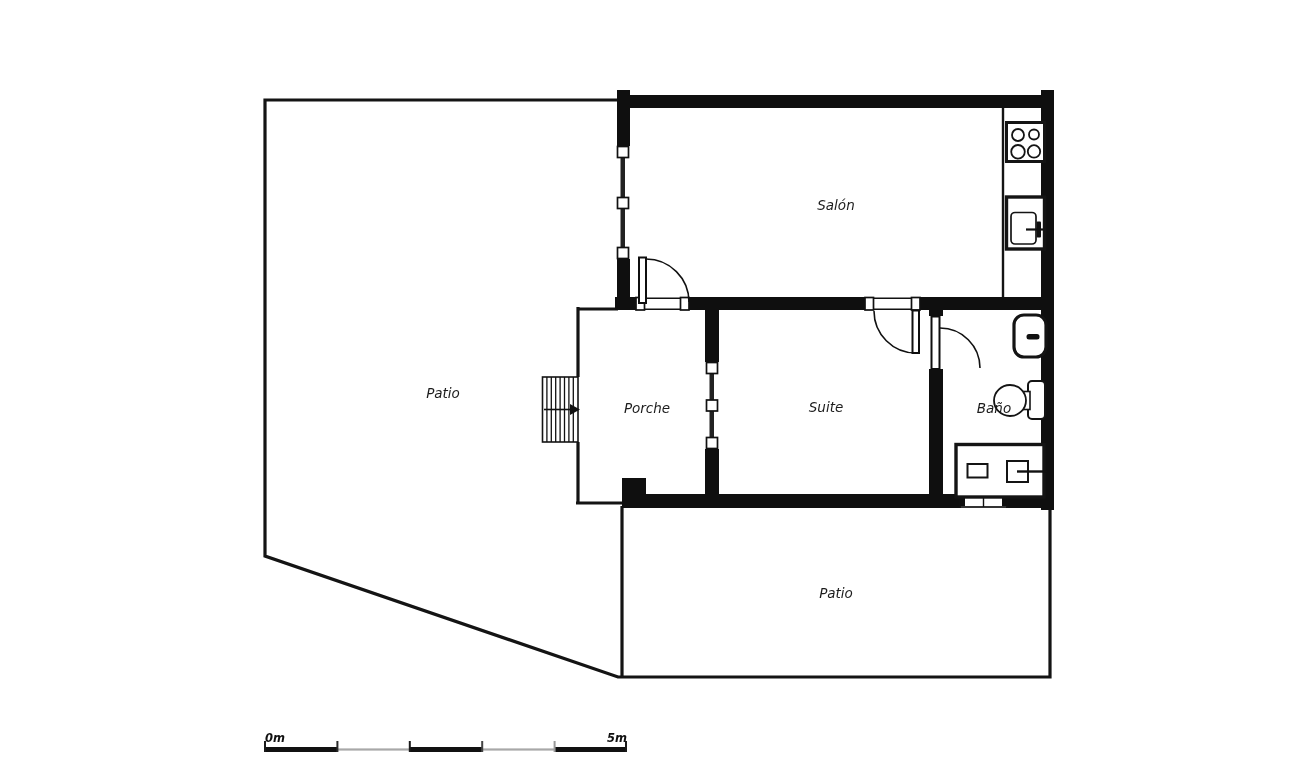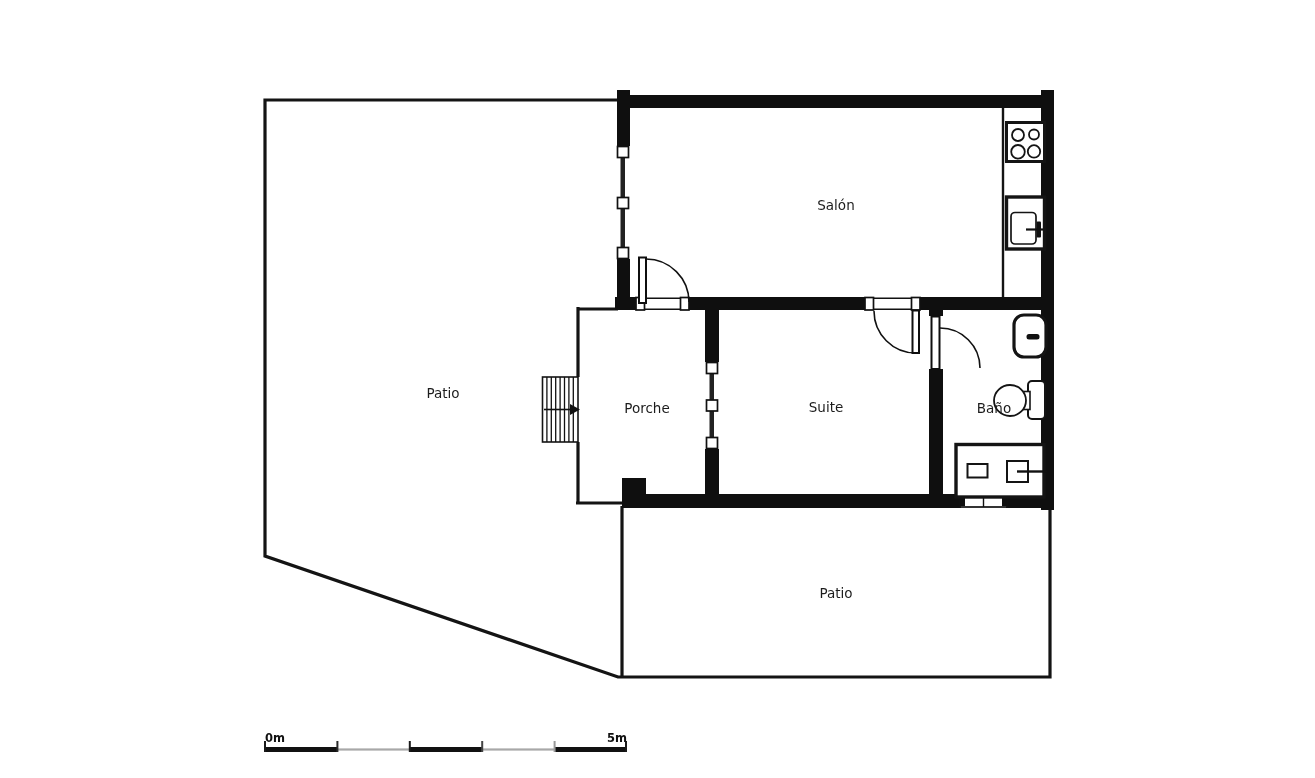--- a/index.html
+++ b/index.html
@@ -1,17 +1,17 @@
 <!DOCTYPE html>
 <html style="--bg: #ffffff; --floor: #f4f4f4; --wall: #0f0f0f; --line: #141414; --text: #1c1c1c; --scale-gray: #a8a8a8;"><head>
 <meta charset="utf-8">
 <style>
   html,body{margin:0;padding:0;background:var(--bg,#fff);}
   .stage{position:relative;width:1315px;height:778px;background:var(--bg,#ffffff);
-         font-family:"DejaVu Sans","Liberation Sans",sans-serif;}
+         font-family:"DejaVu Sans","Liberation Sans",sans-serif;font-style:italic;}
   svg{display:block}
   .wall{fill:var(--wall,#0f0f0f);stroke:none}
   .thin{stroke:var(--line,#141414);stroke-width:3.2;fill:none}
   .thin2{stroke:var(--line,#141414);stroke-width:2.4;fill:none}
   .fix{fill:#ffffff;stroke:var(--line,#141414)}
   .glass{fill:#222222}
   .sash{fill:#ffffff;stroke:#111111;stroke-width:1.7}
   .thr{stroke:#111111;stroke-width:1.6}
   .leaf{fill:#ffffff;stroke:#0f0f0f;stroke-width:2}
   .arc{fill:none;stroke:#111111;stroke-width:1.6}

